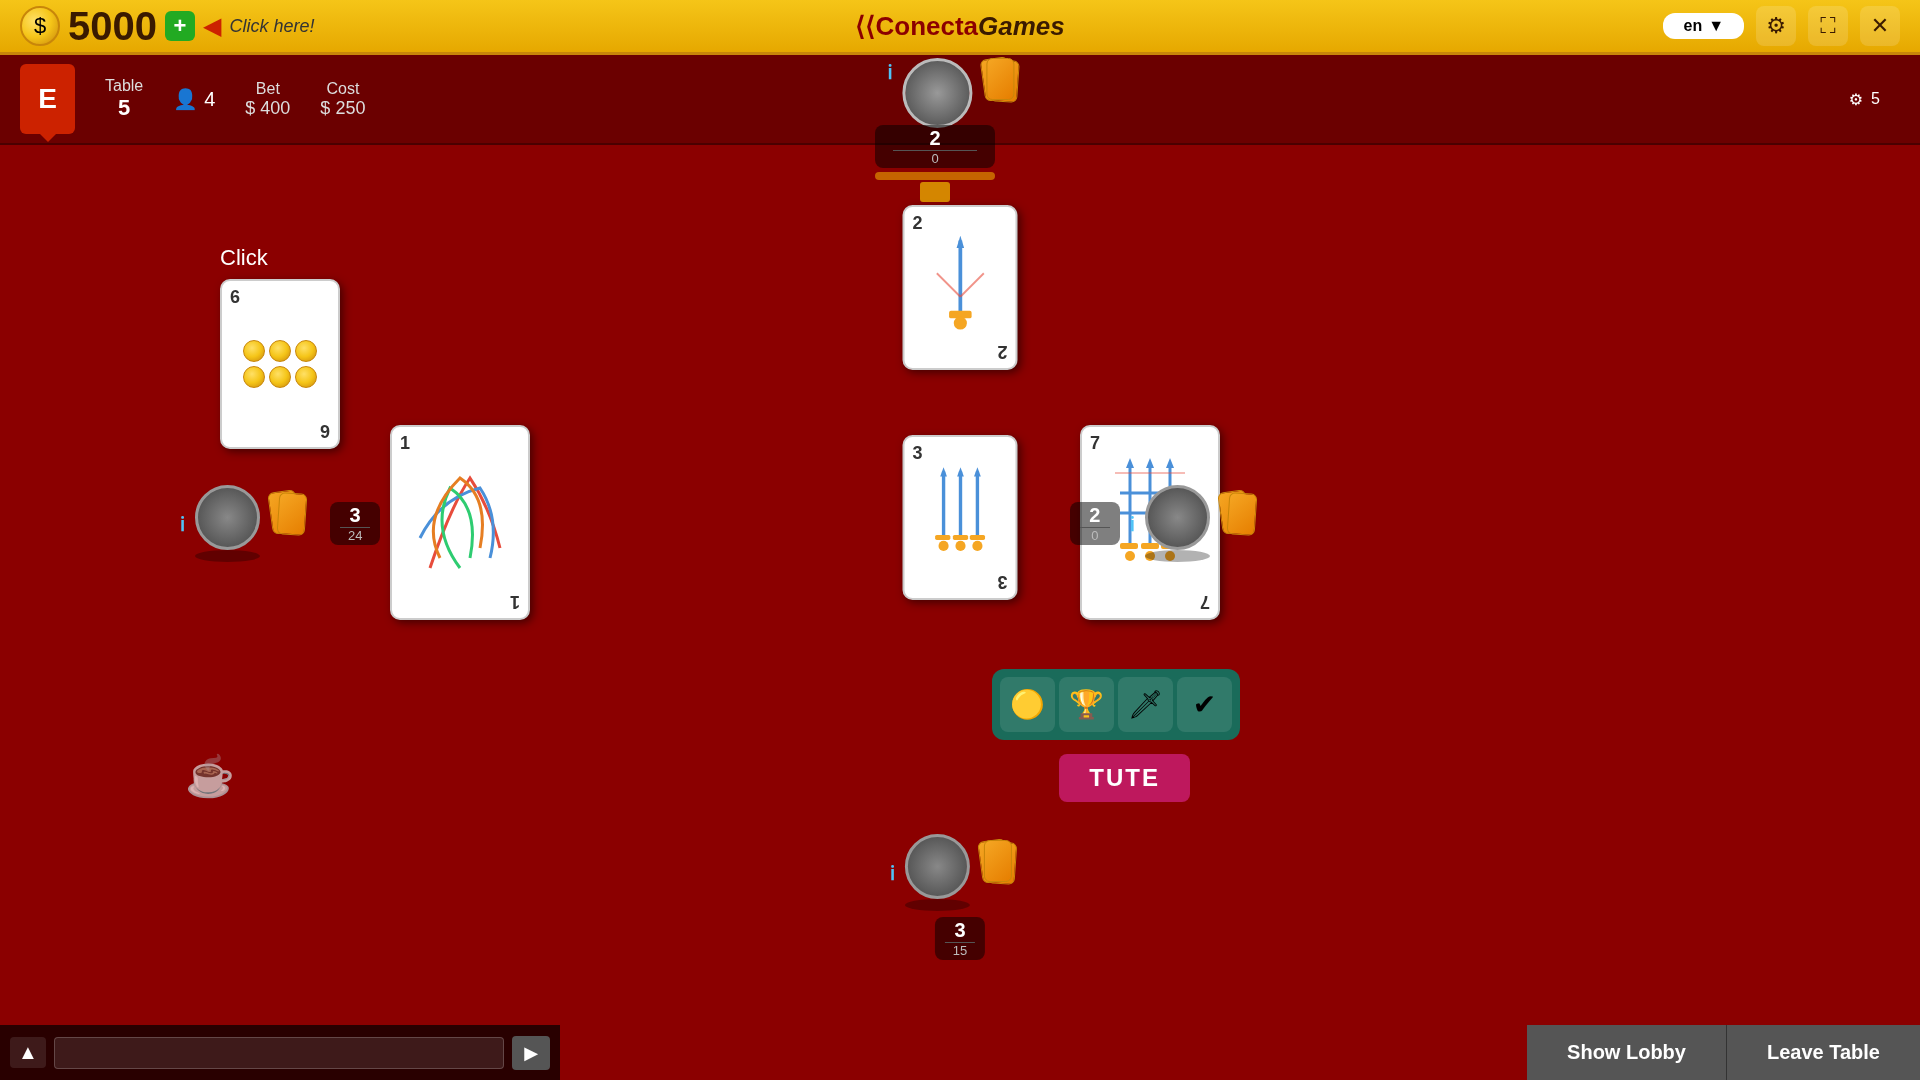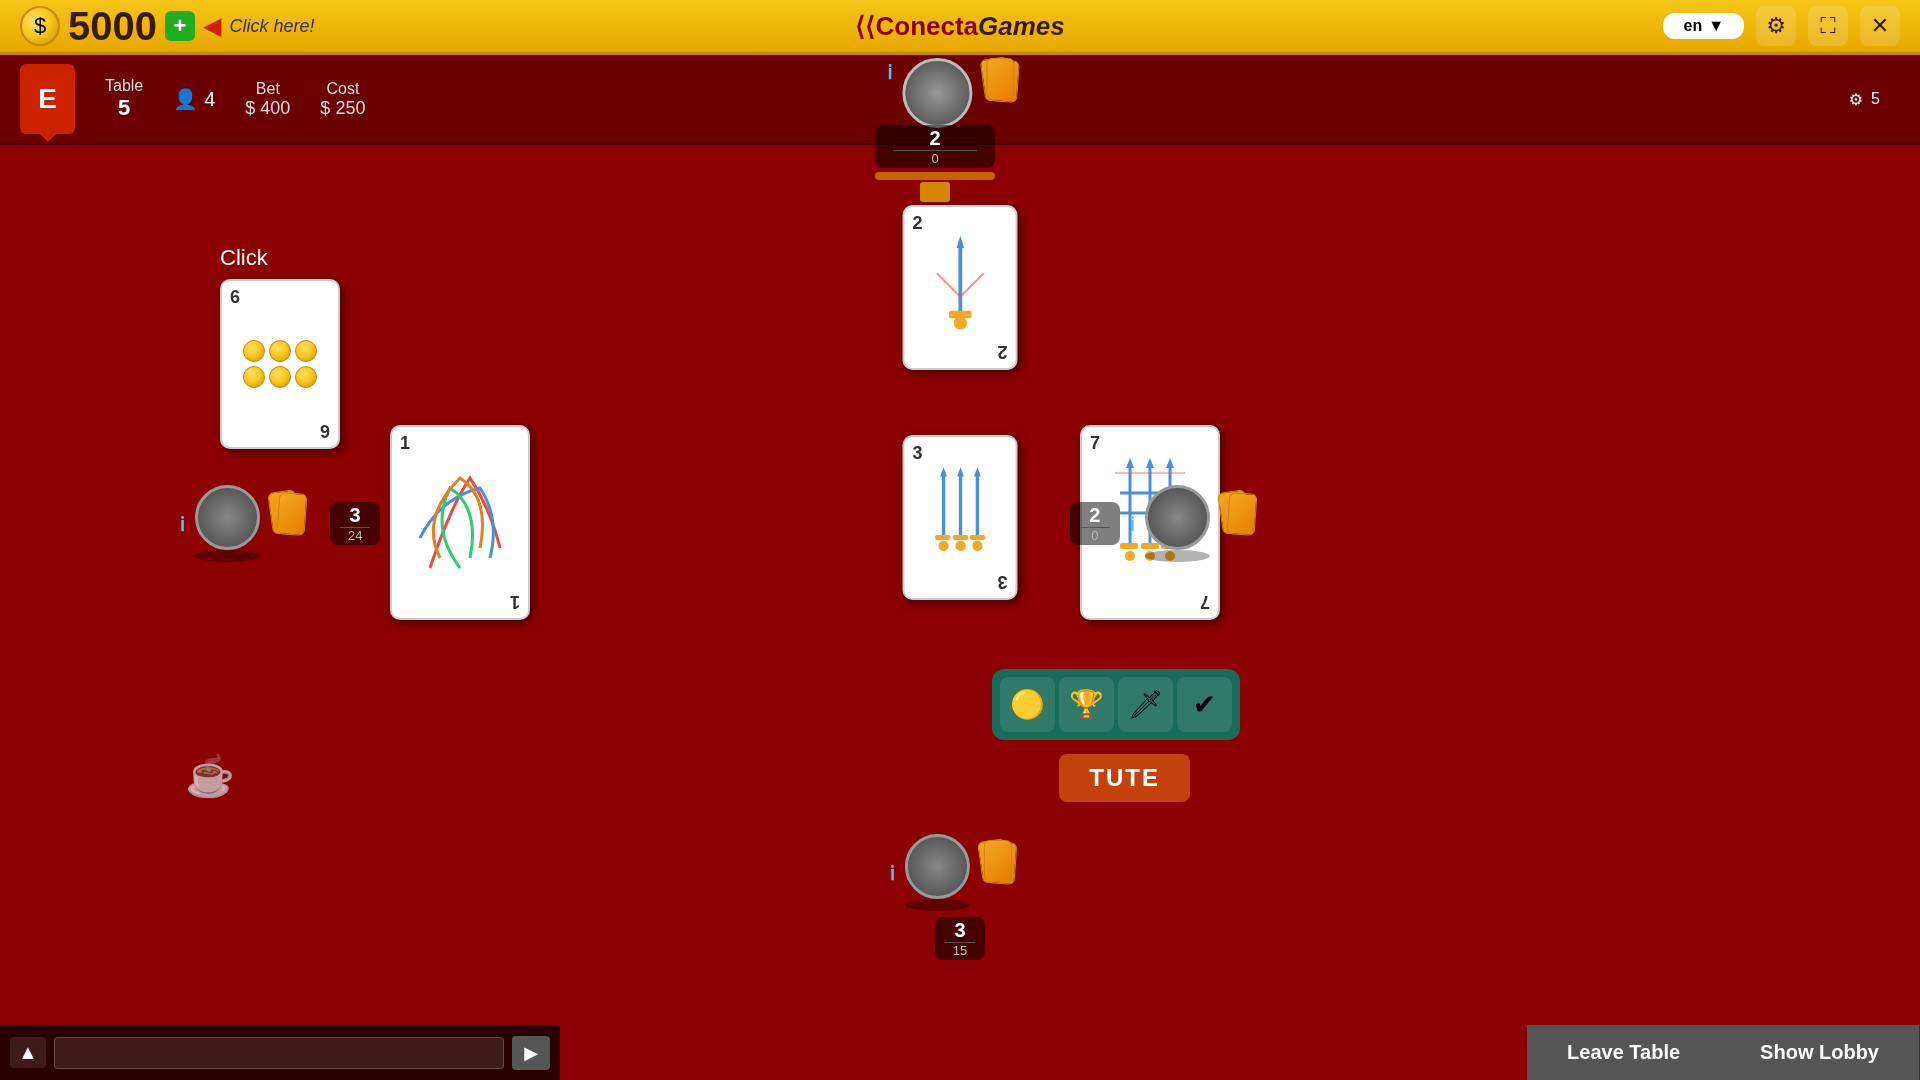--- a/index.html
+++ b/index.html
@@ -345,21 +345,21 @@
       font-size: 28px;
       cursor: pointer;
       background: rgba(255,255,255,0.1);
       transition: background 0.2s;
     }
 
     #tute-btn {
       position: absolute;
       bottom: 278px;
       right: 730px;
-      background: #c2410c;
+      background: #be185d;
       color: white;
       font-size: 24px;
       font-weight: bold;
       padding: 10px 30px;
       border-radius: 8px;
       cursor: pointer;
       letter-spacing: 2px;
     }
 
     
@@ -699,17 +699,17 @@
 
   <div id="coffee-cup">☕</div>
 
   <div id="chat-bar">
     <div id="chat-expand">▲</div>
     <input id="chat-input" type="text" placeholder="" style="">
     <div id="chat-send">▶</div>
   </div>
 
   <div id="bottom-right-btns">
+    <div class="bottom-btn" id="show-lobby-btn">Show Lobby</div>
     <div class="bottom-btn" id="leave-table-btn">Leave Table</div>
-    <div class="bottom-btn" id="show-lobby-btn">Show Lobby</div>
   </div>
 
 </div>
 
 </body></html>

